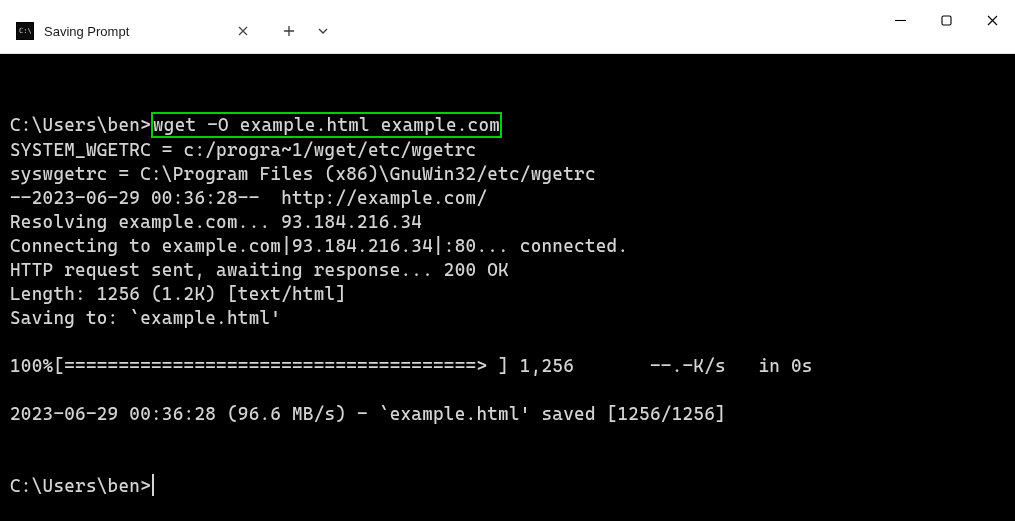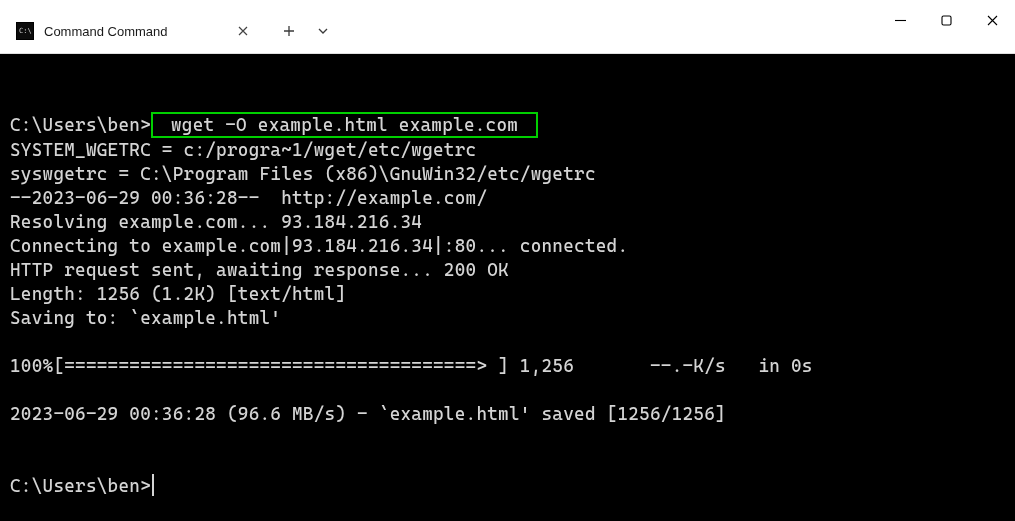--- a/index.html
+++ b/index.html
@@ -105,21 +105,21 @@
       font-family: 'Cascadia Mono', 'Consolas', monospace;
       font-size: 18px;
       line-height: 24px;
       color: #d4d4d4;
       white-space: pre;
       overflow: hidden;
       letter-spacing: 0.3px;
     }
     .highlighted-cmd {
       border: 2px solid #00d000;
-      padding: 0 18px;
+      padding: 0 0;
       display: inline-block;
       line-height: 22px;
       height: 26px;
     }
     .cursor {
       display: inline-block;
       width: 2px;
       height: 22px;
       background: #d4d4d4;
       vertical-align: text-bottom;
@@ -137,21 +137,21 @@
 <body>
 
 <div class="titlebar">
   <div class="tab">
     <div class="tab-icon">
       <svg width="16" height="16" viewBox="0 0 16 16">
           <rect x="0" y="0" width="16" height="16" fill="#0c0c0c"></rect>
           <text x="2" y="10" font-size="7" fill="#cccccc" font-family="monospace">C:\</text>
         </svg>
     </div>
-    <span class="tab-title">Command Command</span>
+    <span class="tab-title">Saving Prompt</span>
     <div class="tab-close">
       <svg width="10" height="10" viewBox="0 0 10 10">
           <path d="M1 1 L9 9 M9 1 L1 9" stroke="#444" stroke-width="1.2"></path>
         </svg>
     </div>
   </div>
   <div class="titlebar-actions">
     <div class="new-tab">
       <svg width="12" height="12" viewBox="0 0 12 12">
           <path d="M6 1 V11 M1 6 H11" stroke="#3a3a3a" stroke-width="1.3"></path>

